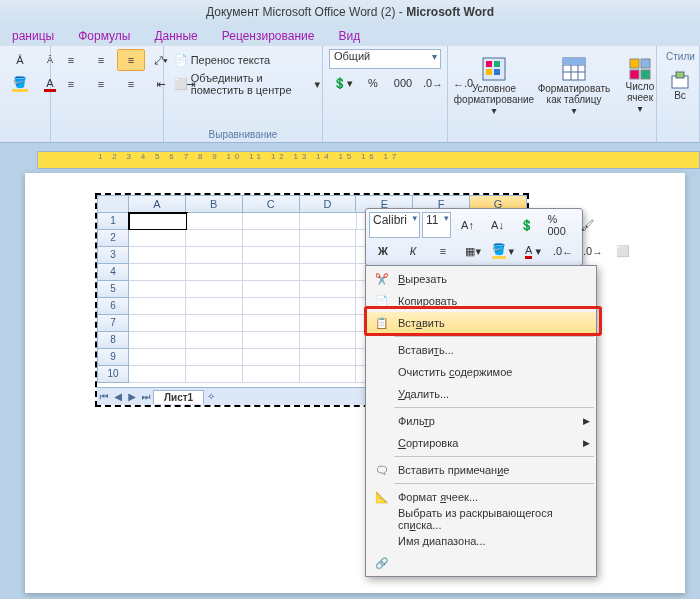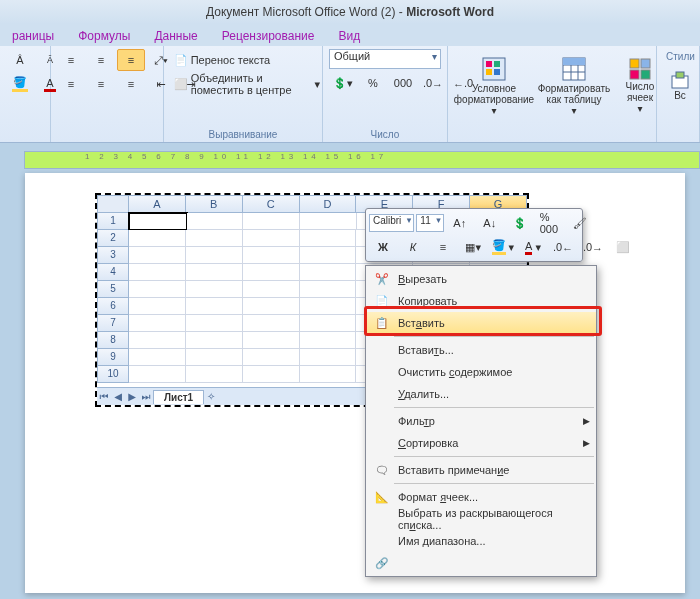--- a/index.html
+++ b/index.html
@@ -10,37 +10,37 @@
 .ribbon{height:96px;background:linear-gradient(#eaf1fb,#dce8f7);border-bottom:1px solid #9db6d4;display:flex}
 .group{border-right:1px solid #b8cde4;padding:3px 6px 0;display:flex;flex-direction:column;justify-content:space-between}
 .group-label{text-align:center;font-size:10px;color:#5b7aa3;padding:2px 0}
 .btnrow{display:flex;gap:2px;align-items:center}
 .rbtn{height:20px;min-width:20px;border:1px solid transparent;border-radius:2px;display:flex;align-items:center;justify-content:center;padding:0 3px;cursor:pointer;font-size:11px;gap:3px}
 .rbtn.active{background:#fdd87a;border-color:#e8a33a}
 .bigbtn{display:flex;flex-direction:column;align-items:center;justify-content:center;width:74px;height:66px;text-align:center;font-size:10px;line-height:11px;border:1px solid transparent;border-radius:3px;cursor:pointer;padding:2px}
 .sel{height:18px;border:1px solid #9db6d4;background:#fff;padding:0 8px 0 4px;font-size:11px;position:relative;min-width:80px}
 .sel::after{content:"▾";position:absolute;right:3px;top:1px;color:#4d6b95;font-size:10px}
 .workspace{position:relative;background:#b8d1e6;height:457px}
-.hruler{position:absolute;left:24px;top:8px;right:0;height:16px;background:#bef264;border:1px solid #9bb4d0;font-size:8px;overflow:hidden;white-space:nowrap;color:#777;letter-spacing:3.8px;padding-left:60px}
+.hruler{position:absolute;left:37px;top:8px;right:0;height:16px;background:#fde047;border:1px solid #9bb4d0;font-size:8px;overflow:hidden;white-space:nowrap;color:#777;letter-spacing:3.8px;padding-left:60px}
 .doc{position:absolute;left:25px;top:30px;width:660px;height:420px;background:#fff;box-shadow:0 2px 6px rgba(0,0,0,0.25)}
 .embed{position:absolute;left:70px;top:20px;width:430px;height:210px;border:2px dashed #000}
 .xhead{display:flex;height:18px}
 .corner{width:30px;background:#e4ecf7;border:1px solid #9db6d4}
 .colh{flex:1;background:linear-gradient(#f2f6fc,#dde8f6);border:1px solid #9db6d4;border-left:none;text-align:center;line-height:16px;color:#3a5a87}
 .colh.sel-col{background:linear-gradient(#ffe9a8,#fdd06a)}
 .xrow{display:flex;height:17px}
 .rowh{width:30px;background:linear-gradient(#f2f6fc,#dde8f6);border:1px solid #9db6d4;border-top:none;text-align:center;line-height:15px;color:#3a5a87;font-size:10px}
 .cell{flex:1;border-right:1px solid #d0d7e5;border-bottom:1px solid #d0d7e5;background:#fff}
 .cell.active{border:2px solid #000;margin:-1px}
 .sheettab{position:absolute;bottom:0;left:0;right:0;height:17px;background:#dce8f7;border-top:1px solid #9db6d4;display:flex;align-items:center;font-size:10px}
 .sheettab .nav{width:14px;text-align:center;color:#4d6b95;cursor:pointer}
 .sheettab .tab{background:#fff;border:1px solid #9db6d4;border-bottom:none;padding:1px 10px;color:#333;font-weight:bold}
 .minitoolbar{position:absolute;left:365px;top:65px;width:210px;background:linear-gradient(#f7f9fd,#e3ecf8);border:1px solid #868b98;border-radius:3px;box-shadow:2px 3px 6px rgba(0,0,0,0.3);padding:3px}
 .minitoolbar .btnrow{flex-wrap:nowrap}
-.mt-sel{height:16px;border:1px solid #9db6d4;background:#fff;font-size:10px;padding:0 12px 0 3px;position:relative}
+.mt-sel{height:16px;border:1px solid #9db6d4;background:#fff;font-size:12px;padding:0 12px 8px 3px;position:relative}
 .mt-sel::after{content:"▾";position:absolute;right:2px;top:0;font-size:9px;color:#4d6b95}
 .ctxmenu{position:absolute;left:365px;top:122px;width:230px;background:#f4f4f4;border:1px solid #868b98;box-shadow:2px 3px 8px rgba(0,0,0,0.35);padding:2px 0}
 .mi{display:flex;align-items:center;height:22px;padding:0 20px 0 4px;cursor:pointer;position:relative}
 .mi .mico{width:24px;display:flex;justify-content:center}
 .mi .mlabel{flex:1;padding-left:4px}
 .mi.highlight{background:linear-gradient(#fff0c1,#ffe28a)}
 .mi.sep{height:0;border-top:1px solid #c5c5c5;margin:2px 2px 2px 28px;padding:0}
 .mi .arrow{position:absolute;right:6px;font-size:9px;color:#333}
 .redbox{position:absolute;border:3px solid #e2231a;border-radius:3px;pointer-events:none}
 .u{text-decoration:underline}
@@ -114,21 +114,20 @@
     <div>
       <div class="sel">Общий</div>
       <div class="btnrow" style="margin-top:3px">
         <div class="rbtn">💲▾</div>
         <div class="rbtn">%</div>
         <div class="rbtn">000</div>
         <div class="rbtn">.0→</div>
         <div class="rbtn">←.0</div>
       </div>
     </div>
-    <div class="group-label">Число</div>
   </div>
 
   <div class="group" style="width:196px;flex-direction:row">
     <div style="display:flex">
       <div class="bigbtn">
         <svg width="28" height="28">
             <rect x="3" y="3" width="22" height="22" fill="#dce8f7" stroke="#4d6b95"></rect>
             <rect x="6" y="6" width="6" height="6" fill="#e06"></rect>
             <rect x="14" y="6" width="6" height="6" fill="#2a7"></rect>
             <rect x="6" y="14" width="6" height="6" fill="#fb0"></rect>

